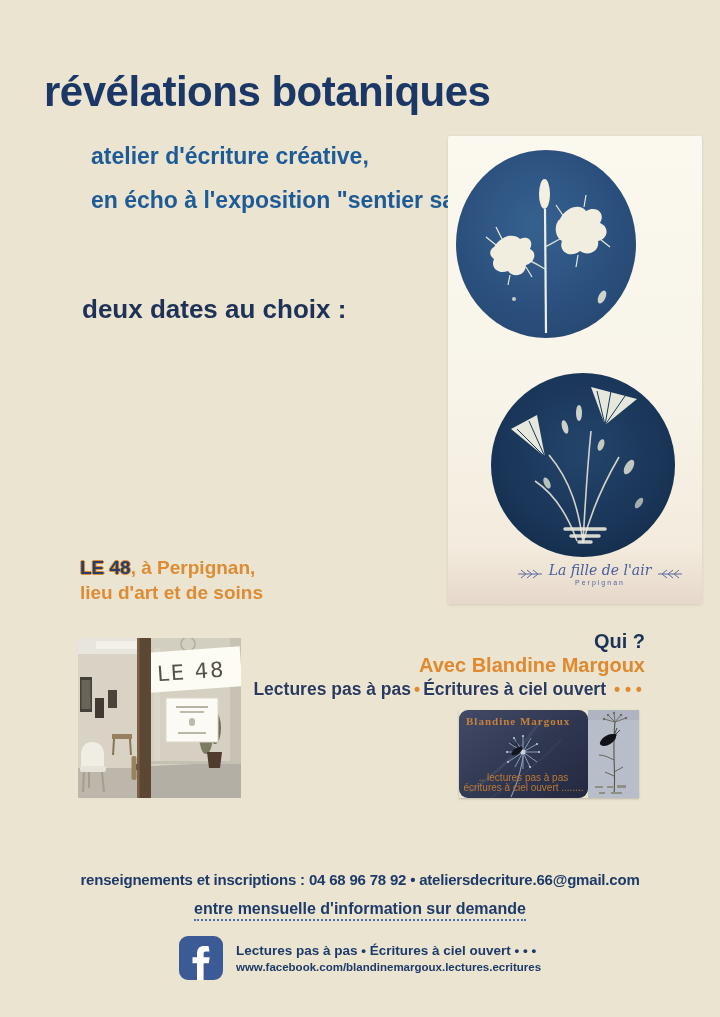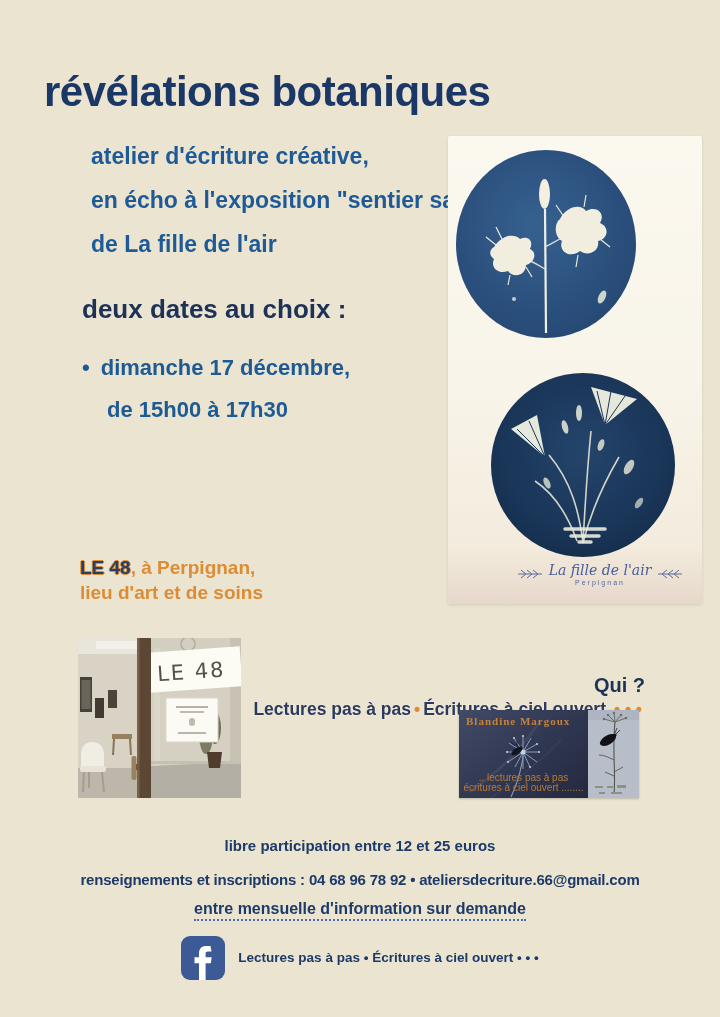--- a/index.html
+++ b/index.html
@@ -33,29 +33,29 @@
   .date-l2{padding-left:25px;}
 
   .where{left:80px; top:555px; font-size:19px; font-weight:700; line-height:25px;}
   .where-label{color:#1e3156;}
   .venue{color:#27406b; text-shadow:-1px 0 0 #dd8c33, 1px 0 0 #dd8c33, 0 -1px 0 #dd8c33, 0 1px 0 #dd8c33;}
   .orange{color:#dd8c33;}
 
   .photo{left:78px; top:638px;}
 
   .who{right:75px; top:630px; text-align:right;}
-  .who-label{font-size:20px; font-weight:700; color:#1e3156; line-height:23px;margin-top:44px;}
+  .who-label{font-size:20px; font-weight:700; color:#1e3156; line-height:23px;}
   .who-with{font-size:20px; font-weight:700; color:#e0892e; line-height:24px;}
   .who-series{font-size:17.5px; font-weight:800; color:#2b3a5e; line-height:24px; white-space:nowrap;
     text-shadow:-1px 1px 0 rgba(240,234,216,.95), 1px -1px 0 rgba(240,234,216,.7);}
   .dot{color:#e0892e; margin:0 3px; text-shadow:none;}
 
   .banner{left:459px; top:710px; width:180px; height:88px; display:flex; box-shadow:0 1px 2px rgba(60,50,40,.25);}
   .banner-dark{position:relative; width:129px; height:88px; overflow:hidden;
-    background:linear-gradient(140deg,#424a66 0%, #313852 50%, #232940 100%);}
+    background:linear-gradient(140deg,#424a66 0%, #313852 50%, #232940 100%);border-radius:9px;}
   .banner-name{position:absolute; top:5px; left:7px; font-family:"Liberation Serif", serif;
     font-size:11px; font-weight:700; letter-spacing:1px; color:#c5813a; white-space:nowrap;}
   .banner-tag{position:absolute; bottom:5px; left:0; width:100%; text-align:center;
     font-size:10px; line-height:10px; color:#bd7a31;}
   .banner-light{position:relative; width:51px; height:88px; background:#b7bdc9; overflow:hidden;}
 
   .footer-line{left:0; width:720px; text-align:center; color:#1e3a68; font-weight:700;}
   .f1{top:837px; font-size:15px;}
   .f2{top:871px; font-size:15px; letter-spacing:-0.2px;}
   .f3{top:900px; font-size:16px;}
@@ -69,21 +69,20 @@
 </style>
 </head>
 <body>
 
 <div class="poster">
 
   <div class="abs title">révélations botaniques</div>
   <div class="abs subtitle">
     <div>atelier d'écriture créative,</div>
     <div>en écho à l'exposition "sentier sauvage"</div>
-    <div>de La fille de l'air</div>
   </div>
 
   <div class="abs paper"></div>
 
   <svg class="abs cyan1" width="188" height="194" viewBox="0 0 188 194">
     <defs>
       <radialGradient id="g1" cx="45%" cy="40%" r="70%">
         <stop offset="0%" stop-color="#36618f"></stop>
           <stop offset="65%" stop-color="#2b4f7d"></stop>
           <stop offset="100%" stop-color="#24476f"></stop>
@@ -132,24 +131,20 @@
       <div class="sig-name">La fille de l'air</div>
       <div class="sig-city">Perpignan</div>
     </div>
     <svg width="28" height="14" viewBox="0 0 28 14">
       <path d="M26,7 H2 M18,7 L23,3 M18,7 L23,11 M12,7 L17,3 M12,7 L17,11 M6,7 L11,3 M6,7 L11,11" stroke="#5b6c9e" stroke-width="1" fill="none"></path>
     </svg>
   </div>
 
   <div class="abs dates-heading">deux dates au choix :</div>
   <div class="abs dates-list">
-    <div class="date-item">
-      <div class="date-l1"><span class="bullet">•</span><span>dimanche 17 décembre,</span></div>
-      <div class="date-l2">de 15h00 à 17h30</div>
-    </div>
   </div>
 
   <div class="abs where">
     <div><span class="venue">LE 48</span><span class="orange">, à Perpignan,</span></div>
     <div class="orange">lieu d'art et de soins</div>
   </div>
 
   <svg class="abs photo" width="163" height="160" viewBox="0 0 163 160">
     <rect x="0" y="0" width="163" height="160" fill="#d6d1c5"></rect>
     <rect x="0" y="0" width="163" height="16" fill="#e8e5dc"></rect>
@@ -185,20 +180,21 @@
     <rect x="111" y="80" width="6" height="8" rx="3" fill="#c0bbac"></rect>
     <rect x="100" y="94" width="28" height="2" fill="#bdb7a8"></rect>
     <rect x="59" y="0" width="14" height="160" fill="#5c4734"></rect>
     <rect x="59" y="0" width="2.5" height="160" fill="#7a6148"></rect>
     <rect x="53.5" y="118" width="5" height="24" rx="2" fill="#97835f"></rect>
     <rect x="58" y="126" width="3" height="6" fill="#6b5942"></rect>
   </svg>
 
   <div class="abs who">
     <div class="who-label">Qui ?</div>
+    <div class="who-with">Avec Blandine Margoux</div>
     <div class="who-series"><span>Lectures pas à pas</span><span class="dot">•</span><span>Écritures à ciel ouvert</span> <span class="dot">• • •</span></div>
   </div>
 
   <div class="abs banner">
     <div class="banner-dark">
       <svg width="129" height="88" viewBox="0 0 129 88" style="position:absolute;left:0;top:0;">
         <path d="M10,82 C40,62 60,42 82,10" stroke="#4a536e" stroke-width="3" fill="none" opacity="0.5"></path>
         <path d="M32,88 C56,70 78,55 102,30" stroke="#434c66" stroke-width="2" fill="none" opacity="0.4"></path>
         <g stroke="#a3b3cb" stroke-width="0.9" opacity="0.9">
           <path d="M64,42 L64,26 M64,42 L72,28 M64,42 L78,34 M64,42 L80,42 M64,42 L78,52 M64,42 L71,57 M64,42 L64,59 M64,42 L56,57 M64,42 L49,52 M64,42 L48,42 M64,42 L50,33 M64,42 L55,28"></path>
@@ -246,28 +242,28 @@
           <rect x="7" y="76" width="8" height="2"></rect>
             <rect x="19" y="76" width="6" height="2"></rect>
             <rect x="29" y="75" width="9" height="3"></rect>
           <rect x="11" y="82" width="6" height="2"></rect>
             <rect x="23" y="82" width="11" height="2"></rect>
         </g>
       </svg>
     </div>
   </div>
 
-  <div class="abs footer-line f1">libre participation entre 12 et 25 euros</div>
   <div class="abs footer-line f2">renseignements et inscriptions : 04 68 96 78 92  •  ateliersdecriture.66@gmail.com</div>
   <div class="abs footer-line f3"><span class="newsletter-underline">entre mensuelle d'information sur demande</span></div>
 
   <div class="abs fb-row">
     <div class="fb-icon">
       <svg width="44" height="44" viewBox="0 0 44 44">
         <path d="M29.5,10 h-4.2 c-4.6,0 -7.3,2.6 -7.3,7.2 v4.1 h-4.5 v6 h4.5 V44 h6.6 V27.3 h5.2 l0.9,-6 h-6.1 v-3.3 c0,-1.7 0.7,-2.4 2.4,-2.4 h3.5 z" fill="#ffffff"></path>
       </svg>
     </div>
     <div class="fb-text">
       <div class="fb-line1">Lectures pas à pas • Écritures à ciel ouvert • • •</div>
+      <div class="fb-line2">www.facebook.com/blandinemargoux.lectures.ecritures</div>
     </div>
   </div>
 
 </div>
 
 </body></html>

